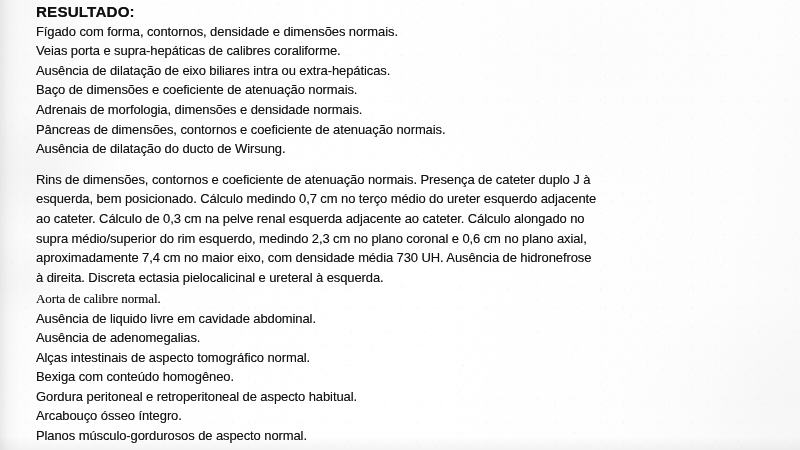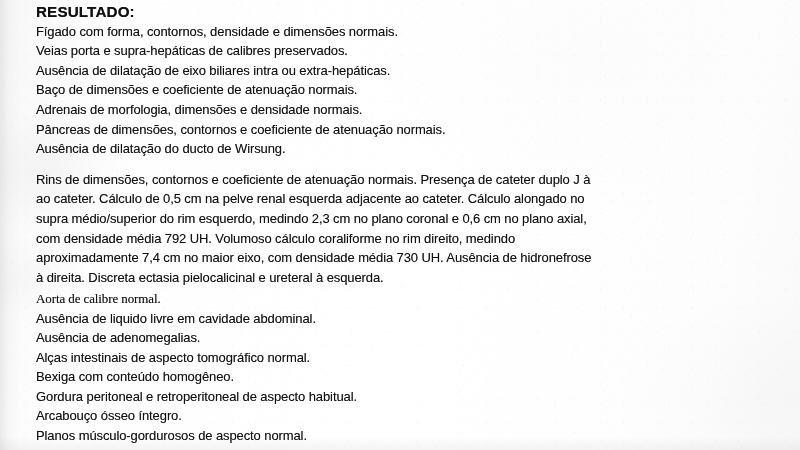--- a/index.html
+++ b/index.html
@@ -104,40 +104,40 @@
   <div id="paper-grain"></div>
   <div id="scan-left-edge"></div>
   <div id="scan-bottom-edge"></div>
 
   <div id="report-body">
 
     <div class="report-line heading">RESULTADO:</div>
 
     <div class="report-line">Fígado com forma, contornos, densidade e dimensões normais.</div>
 
-    <div class="report-line">Veias porta e supra-hepáticas de calibres preservados.</div>
+    <div class="report-line">Veias porta e supra-hepáticas de calibres coraliforme.</div>
 
     <div class="report-line">Ausência de dilatação de eixo biliares intra ou extra-hepáticas.</div>
 
     <div class="report-line">Baço de dimensões e coeficiente de atenuação normais.</div>
 
     <div class="report-line">Adrenais de morfologia, dimensões e densidade normais.</div>
 
     <div class="report-line">Pâncreas de dimensões, contornos e coeficiente de atenuação normais.</div>
 
     <div class="report-line">Ausência de dilatação do ducto de Wirsung.</div>
 
     <div class="report-line gap-before">Rins de dimensões, contornos e coeficiente de atenuação normais. Presença de cateter duplo J à</div>
 
+    <div class="report-line">esquerda, bem posicionado. Cálculo medindo 0,7 cm no terço médio do ureter esquerdo adjacente</div>
 
-    <div class="report-line">ao cateter. Cálculo de 0,5 cm na pelve renal esquerda adjacente ao cateter. Cálculo alongado no</div>
+    <div class="report-line">ao cateter. Cálculo de 0,3 cm na pelve renal esquerda adjacente ao cateter. Cálculo alongado no</div>
 
     <div class="report-line">supra médio/superior do rim esquerdo, medindo 2,3 cm no plano coronal e 0,6 cm no plano axial,</div>
 
-    <div class="report-line">com densidade média 792 UH. Volumoso cálculo coraliforme no rim direito, medindo</div>
 
     <div class="report-line">aproximadamente 7,4 cm no maior eixo, com densidade média 730 UH. Ausência de hidronefrose</div>
 
     <div class="report-line">à direita. Discreta ectasia pielocalicinal e ureteral à esquerda.</div>
 
     <div class="report-line gap-small">Aorta de calibre normal.</div>
 
     <div class="report-line">Ausência de liquido livre em cavidade abdominal.</div>
 
     <div class="report-line">Ausência de adenomegalias.</div>

